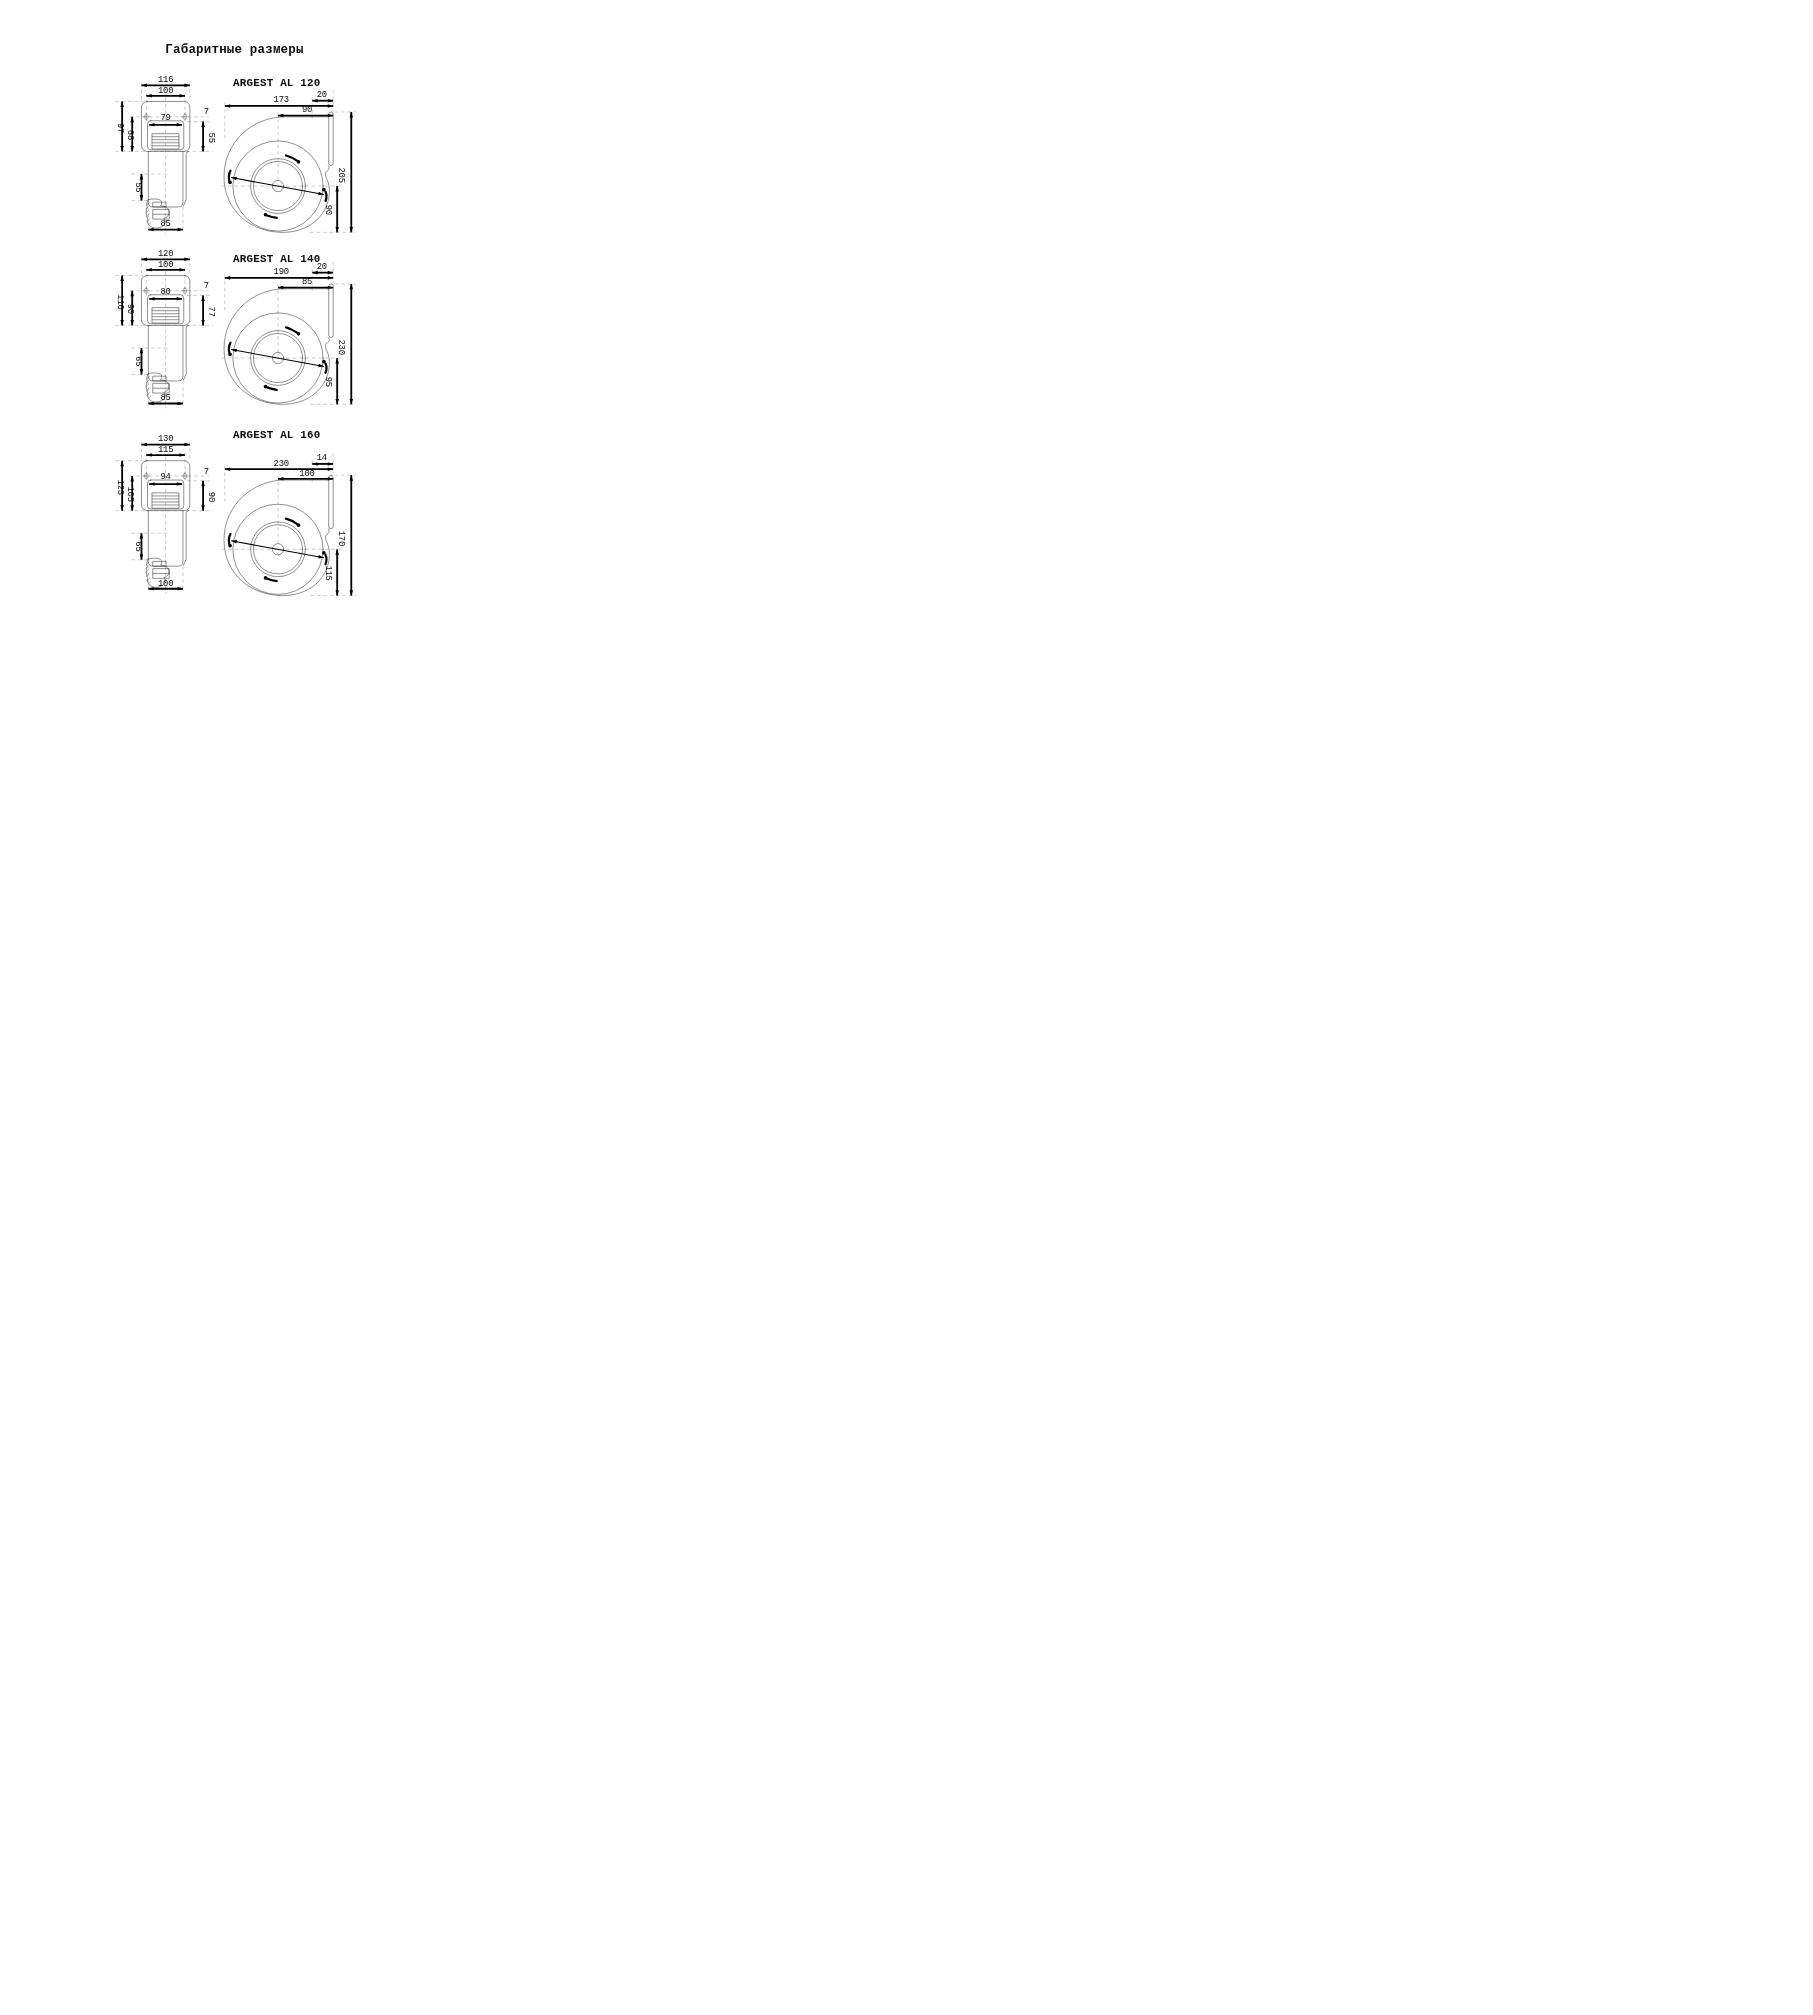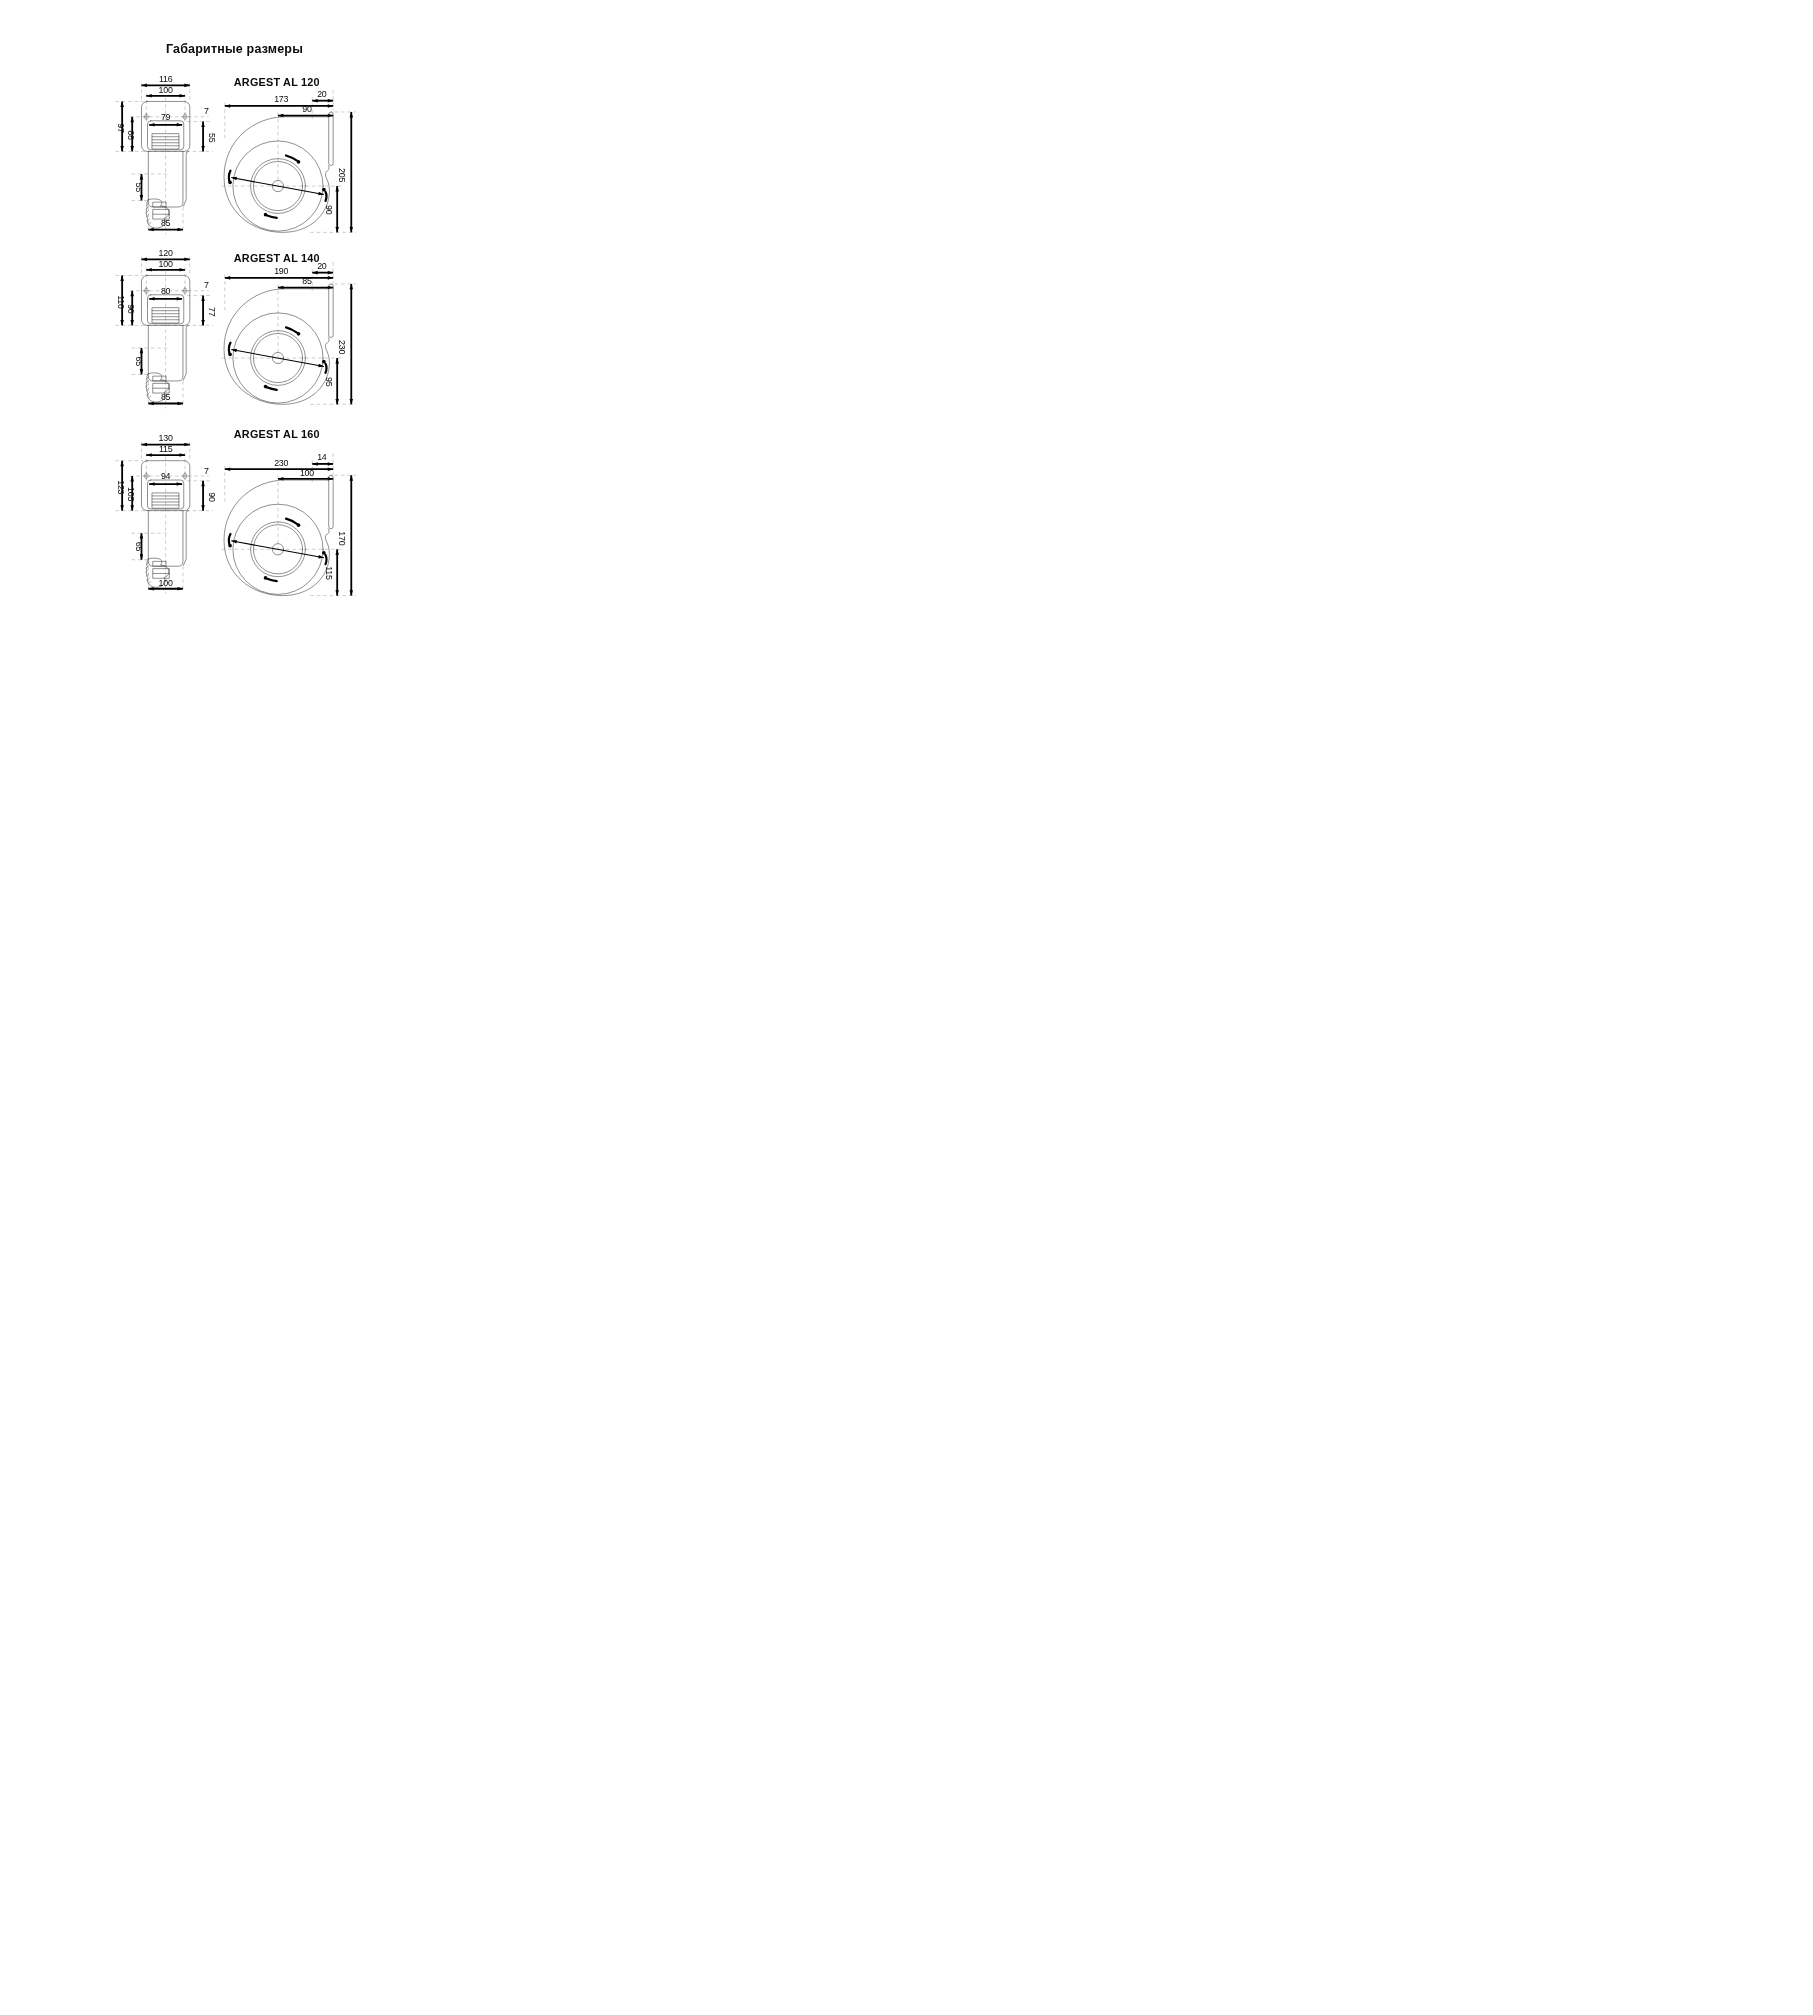--- a/index.html
+++ b/index.html
@@ -1,17 +1,17 @@
 <!DOCTYPE html>
 <html style="font-size:6.4px"><head>
 <meta charset="utf-8">
 <style>
   html,body{margin:0;padding:0;background:#ffffff;}
   #page{position:relative;width:469px;height:625px;background:#ffffff;
-        font-family:Liberation Sans, sans-serif;}
+        font-family:Liberation Mono, monospace;}
   svg{display:block;}
   text{fill:#0b0b0b;}
   .title{font-size:31px;font-weight:bold;letter-spacing:.5px;}
   .heading{font-size:27px;font-weight:bold;letter-spacing:.5px;}
   .dim{font-size:22px;letter-spacing:-0.5px;}
   .shaft{stroke:#000;stroke-width:4.5;fill:none;}
   .rod{stroke:#000;stroke-width:2.6;fill:none;}
   .art{stroke:#2d2d2d;stroke-width:1.3;fill:none;stroke-linecap:round;stroke-linejoin:round;}
   .artthin{stroke:#4a4a4a;stroke-width:1;fill:none;}
   .dash{stroke:#8f8f8f;stroke-width:1.1;fill:none;stroke-dasharray:9 7;}

